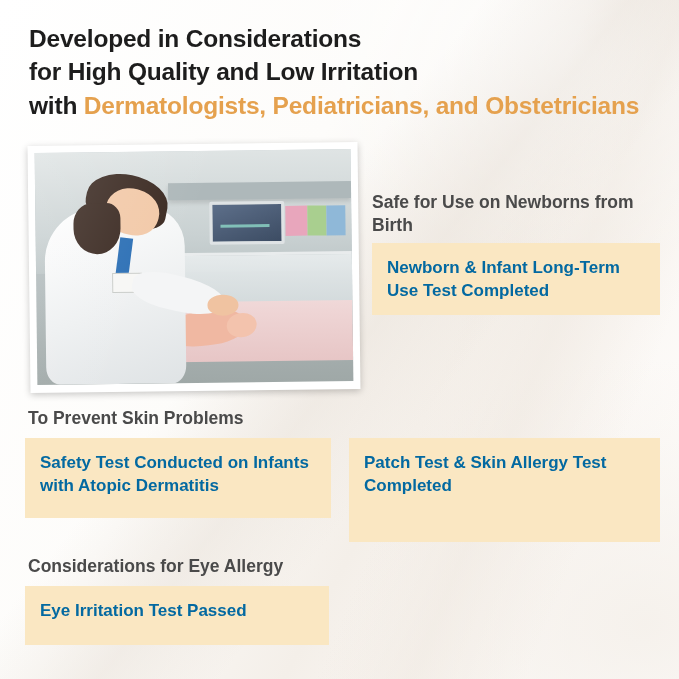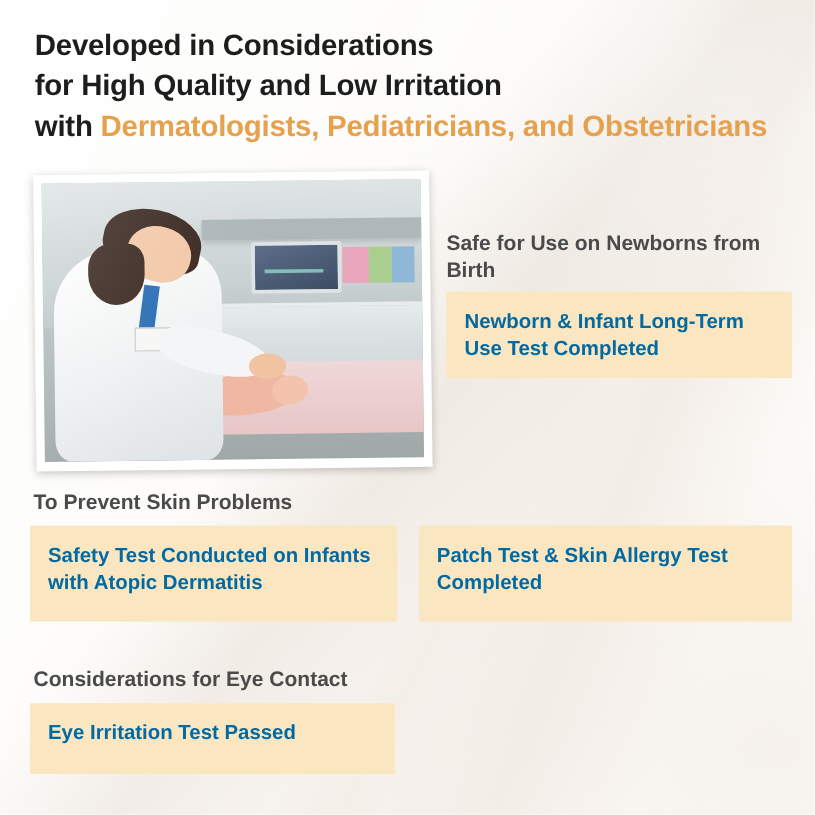--- a/index.html
+++ b/index.html
@@ -177,21 +177,21 @@
   }
   .box span { display: block; }
 
   
   #label-newborn { left: 372px; top: 191px; width: 280px; }
   #box-newborn  { left: 372px; top: 243px; width: 288px; height: 72px; }
 
   #label-skin { left: 28px; top: 407px; width: 320px; }
   #box-skin   { left: 25px; top: 438px; width: 306px; height: 80px; }
 
-  #box-patch  { left: 349px; top: 438px; width: 311px; height: 80px; }
+  #box-patch  { left: 349px; top: 438px; width: 311px; height: 104px; }
 
   #label-eye  { left: 28px; top: 555px; width: 330px; }
   #box-eye    { left: 25px; top: 586px; width: 304px; height: 59px; }
 </style>
 </head>
 <body>
 
 <div class="page">
   <div class="sheen"></div>
 
@@ -233,19 +233,19 @@
 
     <div class="label" id="label-skin">To Prevent Skin Problems</div>
     <div class="box" id="box-skin">
       <span>Safety Test Conducted on Infants with Atopic Dermatitis</span>
     </div>
 
     <div class="box" id="box-patch">
       <span>Patch Test &amp; Skin Allergy Test Completed</span>
     </div>
 
-    <div class="label" id="label-eye">Considerations for Eye Contact</div>
+    <div class="label" id="label-eye">Considerations for Eye Allergy</div>
     <div class="box" id="box-eye">
       <span>Eye Irritation Test Passed</span>
     </div>
 
   </div>
 </div>
 
 </body></html>

